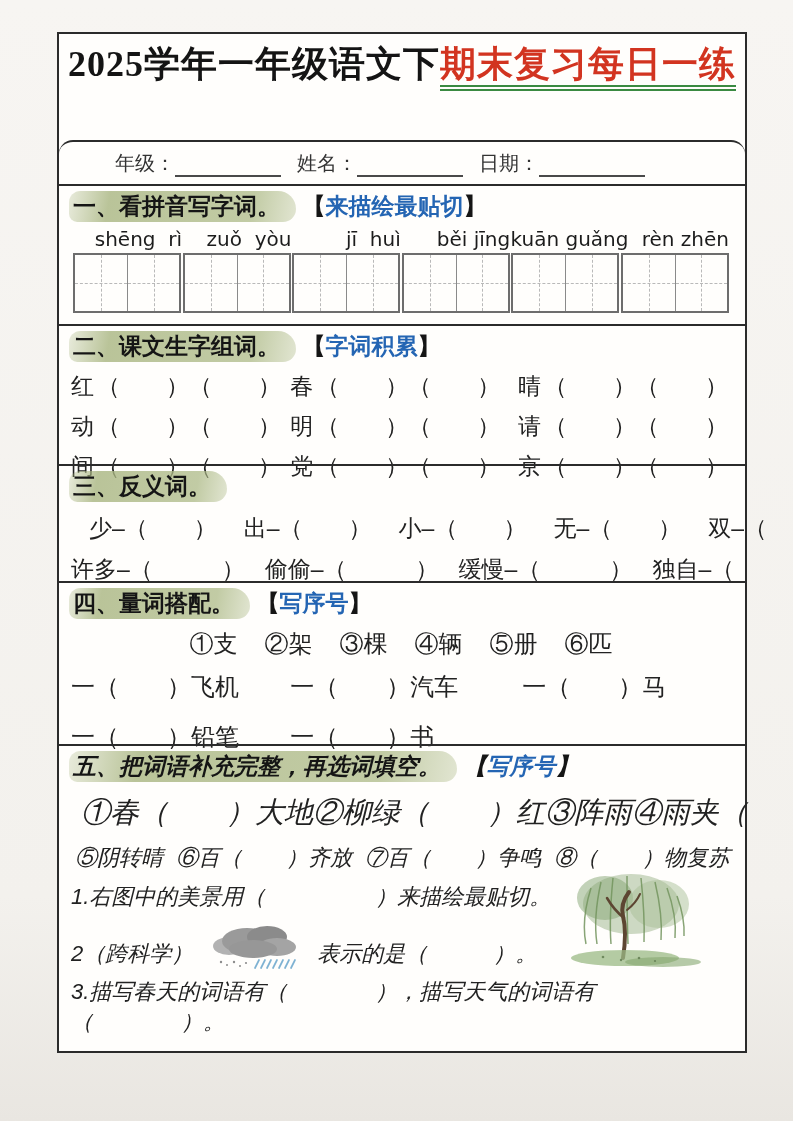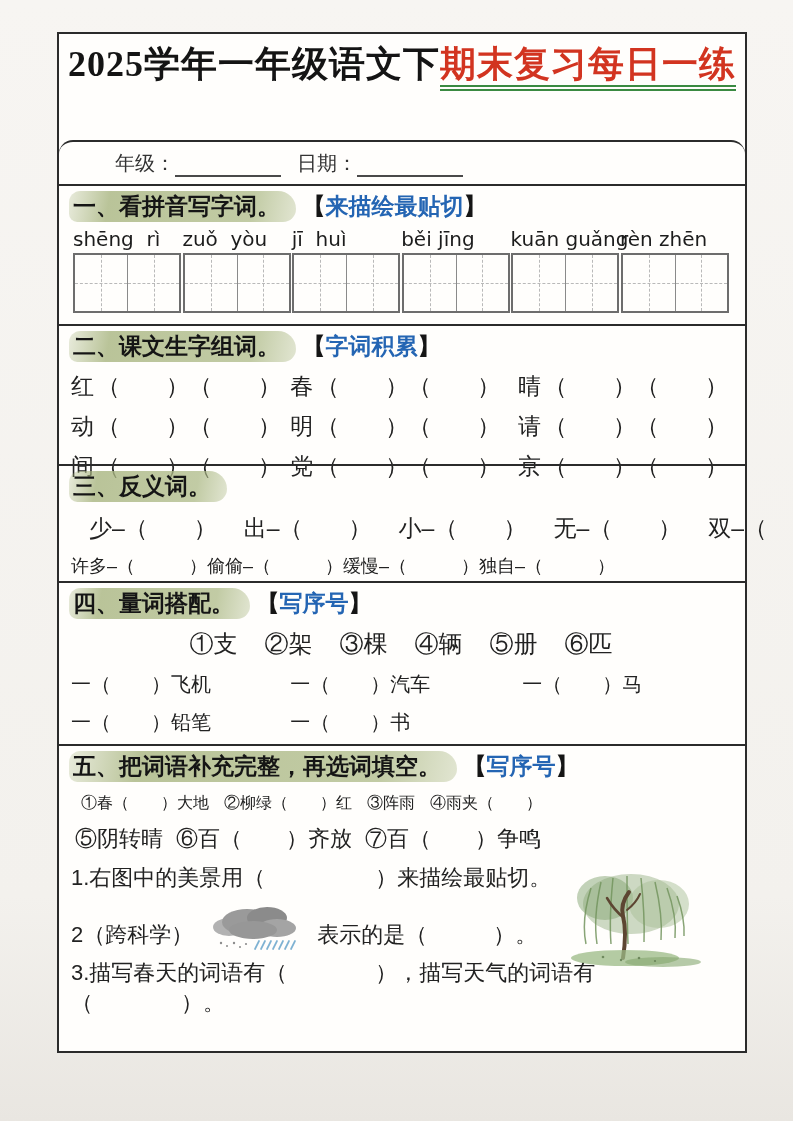--- a/index.html
+++ b/index.html
@@ -34,66 +34,70 @@
   .sec { border-top: 2px solid #2b2b2b; padding: 5px 12px 0 10px; position: relative; }
   .sec-title { font-size: 23px; font-weight: bold; color: #151515; }
   .hl { background: linear-gradient(100deg, rgba(164,178,122,.25), rgba(168,181,128,.8) 18%, rgba(173,186,135,.75) 80%, rgba(170,183,130,.35));
         border-radius: 14px 22px 16px 10px; padding: 2px 16px 3px 4px; }
   .brk { font-weight: bold; color: #151515; }
   .blue { color: #2465b3; }
 
   
   .s1 { height: 140px; }
   .pin-row { display: flex; justify-content: space-between; padding: 5px 4px 0 4px; }
-  .pin-col { width: 109px; text-align: left; font-size: 20px; color: #1c1c1c; white-space: pre; font-family: "DejaVu Sans", sans-serif; }
+  .pin-col { width: 109px; text-align: right; font-size: 20px; color: #1c1c1c; white-space: pre; font-family: "DejaVu Sans", sans-serif; }
   .grid-row { display: flex; justify-content: space-between; padding: 2px 4px 0 4px; }
   .tg { display: flex; border: 2px solid #6d6d6d; background: #fffefc; }
   .tc { width: 52px; height: 56px; position: relative; }
   .tc + .tc { border-left: 1px solid #8a8a8a; }
   .tc::before { content: ""; position: absolute; left: 50%; top: 0; bottom: 0; border-left: 1px dashed #b9b9b9; }
   .tc::after  { content: ""; position: absolute; top: 50%; left: 0; right: 0; border-top: 1px dashed #b9b9b9; }
 
   
   .s2 { height: 140px; }
   .s2-grid { display: grid; grid-template-columns: 1.02fr 1.06fr 1fr; row-gap: 9px; padding: 9px 0 0 2px; font-size: 23px; }
   .s2-cell .ch { margin-right: 3px; }
 
   
   .s3 { height: 117px; }
   .s3-row1 { display: flex; gap: 27px; padding: 11px 0 0 20px; font-size: 23px; }
-  .s3-row2 { display: flex; padding: 10px 0 0 2px; font-size: 18px; }
+  .s3-row2 { display: flex; gap: 20px; padding: 10px 0 0 2px; font-size: 23px; }
 
   
   .s4 { height: 163px; }
   .s4-opts { display: flex; justify-content: center; gap: 27px; padding-top: 9px; font-size: 24px; }
-  .s4-grid { display: grid; grid-template-columns: 1.04fr 1.1fr 1fr; row-gap: 11px; padding: 11px 0 0 2px; font-size: 20px; }
-
-  
-  .s5 { height: 293px; }
-  .s5-opts1 { display: flex; gap: 15px; padding: 11px 0 0 12px; font-size: 16px; }
+  .s4-grid { display: grid; grid-template-columns: 1.04fr 1.1fr 1fr; row-gap: 18px; padding: 11px 0 0 2px; font-size: 24px; }
+
+  
+  .s5 { height: 293px; font-style: italic; }
+  .s5-opts1 { display: flex; padding: 11px 0 0 12px; font-size: 29px; }
   .s5-opts2 { display: flex; gap: 13px; padding: 10px 0 0 6px; font-size: 22px; }
   .q { font-size: 22px; padding: 9px 0 0 2px; line-height: 1.35; }
   .q2 { display: flex; align-items: flex-end; gap: 14px; }
   .willow { position: absolute; right: 42px; top: 122px; }
   .cloud-icon { margin: 0 2px -10px 2px; }
 </style>
 </head>
 <body>
 
 <div class="sheet">
 
   <div class="hd">
     <div class="t1">
       <span class="t1-black">2025学年一年级语文下</span><span class="t1-red">期末复习每日一练</span>
     </div>
   </div>
 
   <div class="info">
     <div class="ifield">
       <span>年级：</span>
+      <span class="blank-line"></span>
+    </div>
+    <div class="ifield">
+      <span>姓名：</span>
       <span class="blank-line"></span>
     </div>
     <div class="ifield">
       <span>日期：</span>
       <span class="blank-line"></span>
     </div>
   </div>
 
   <div class="sec s1">
     <div class="sec-title">
@@ -203,20 +207,21 @@
     <div class="s5-opts1">
       <span class="pre">①春（　　）大地</span>
       <span class="pre">②柳绿（　　）红</span>
       <span class="pre">③阵雨</span>
       <span class="pre">④雨夹（　　）</span>
     </div>
     <div class="s5-opts2">
       <span class="pre">⑤阴转晴</span>
       <span class="pre">⑥百（　　）齐放</span>
       <span class="pre">⑦百（　　）争鸣</span>
+      <span class="pre">⑧（　　）物复苏</span>
     </div>
     <div class="q">1.右图中的美景用（　　　　　）来描绘最贴切。</div>
     <div class="q q2">
       <span class="pre">2（跨科学）</span>
       <span class="cloud-icon">
         <svg width="92" height="50" viewBox="0 0 92 50">
           <ellipse cx="20" cy="25" rx="16" ry="9" fill="#b2b2b2"></ellipse>
           <ellipse cx="38" cy="20" rx="25" ry="13" fill="#9a9a9a"></ellipse>
           <ellipse cx="58" cy="16" rx="20" ry="11" fill="#8b8b8b"></ellipse>
           <ellipse cx="68" cy="26" rx="19" ry="9" fill="#a4a4a4"></ellipse>

